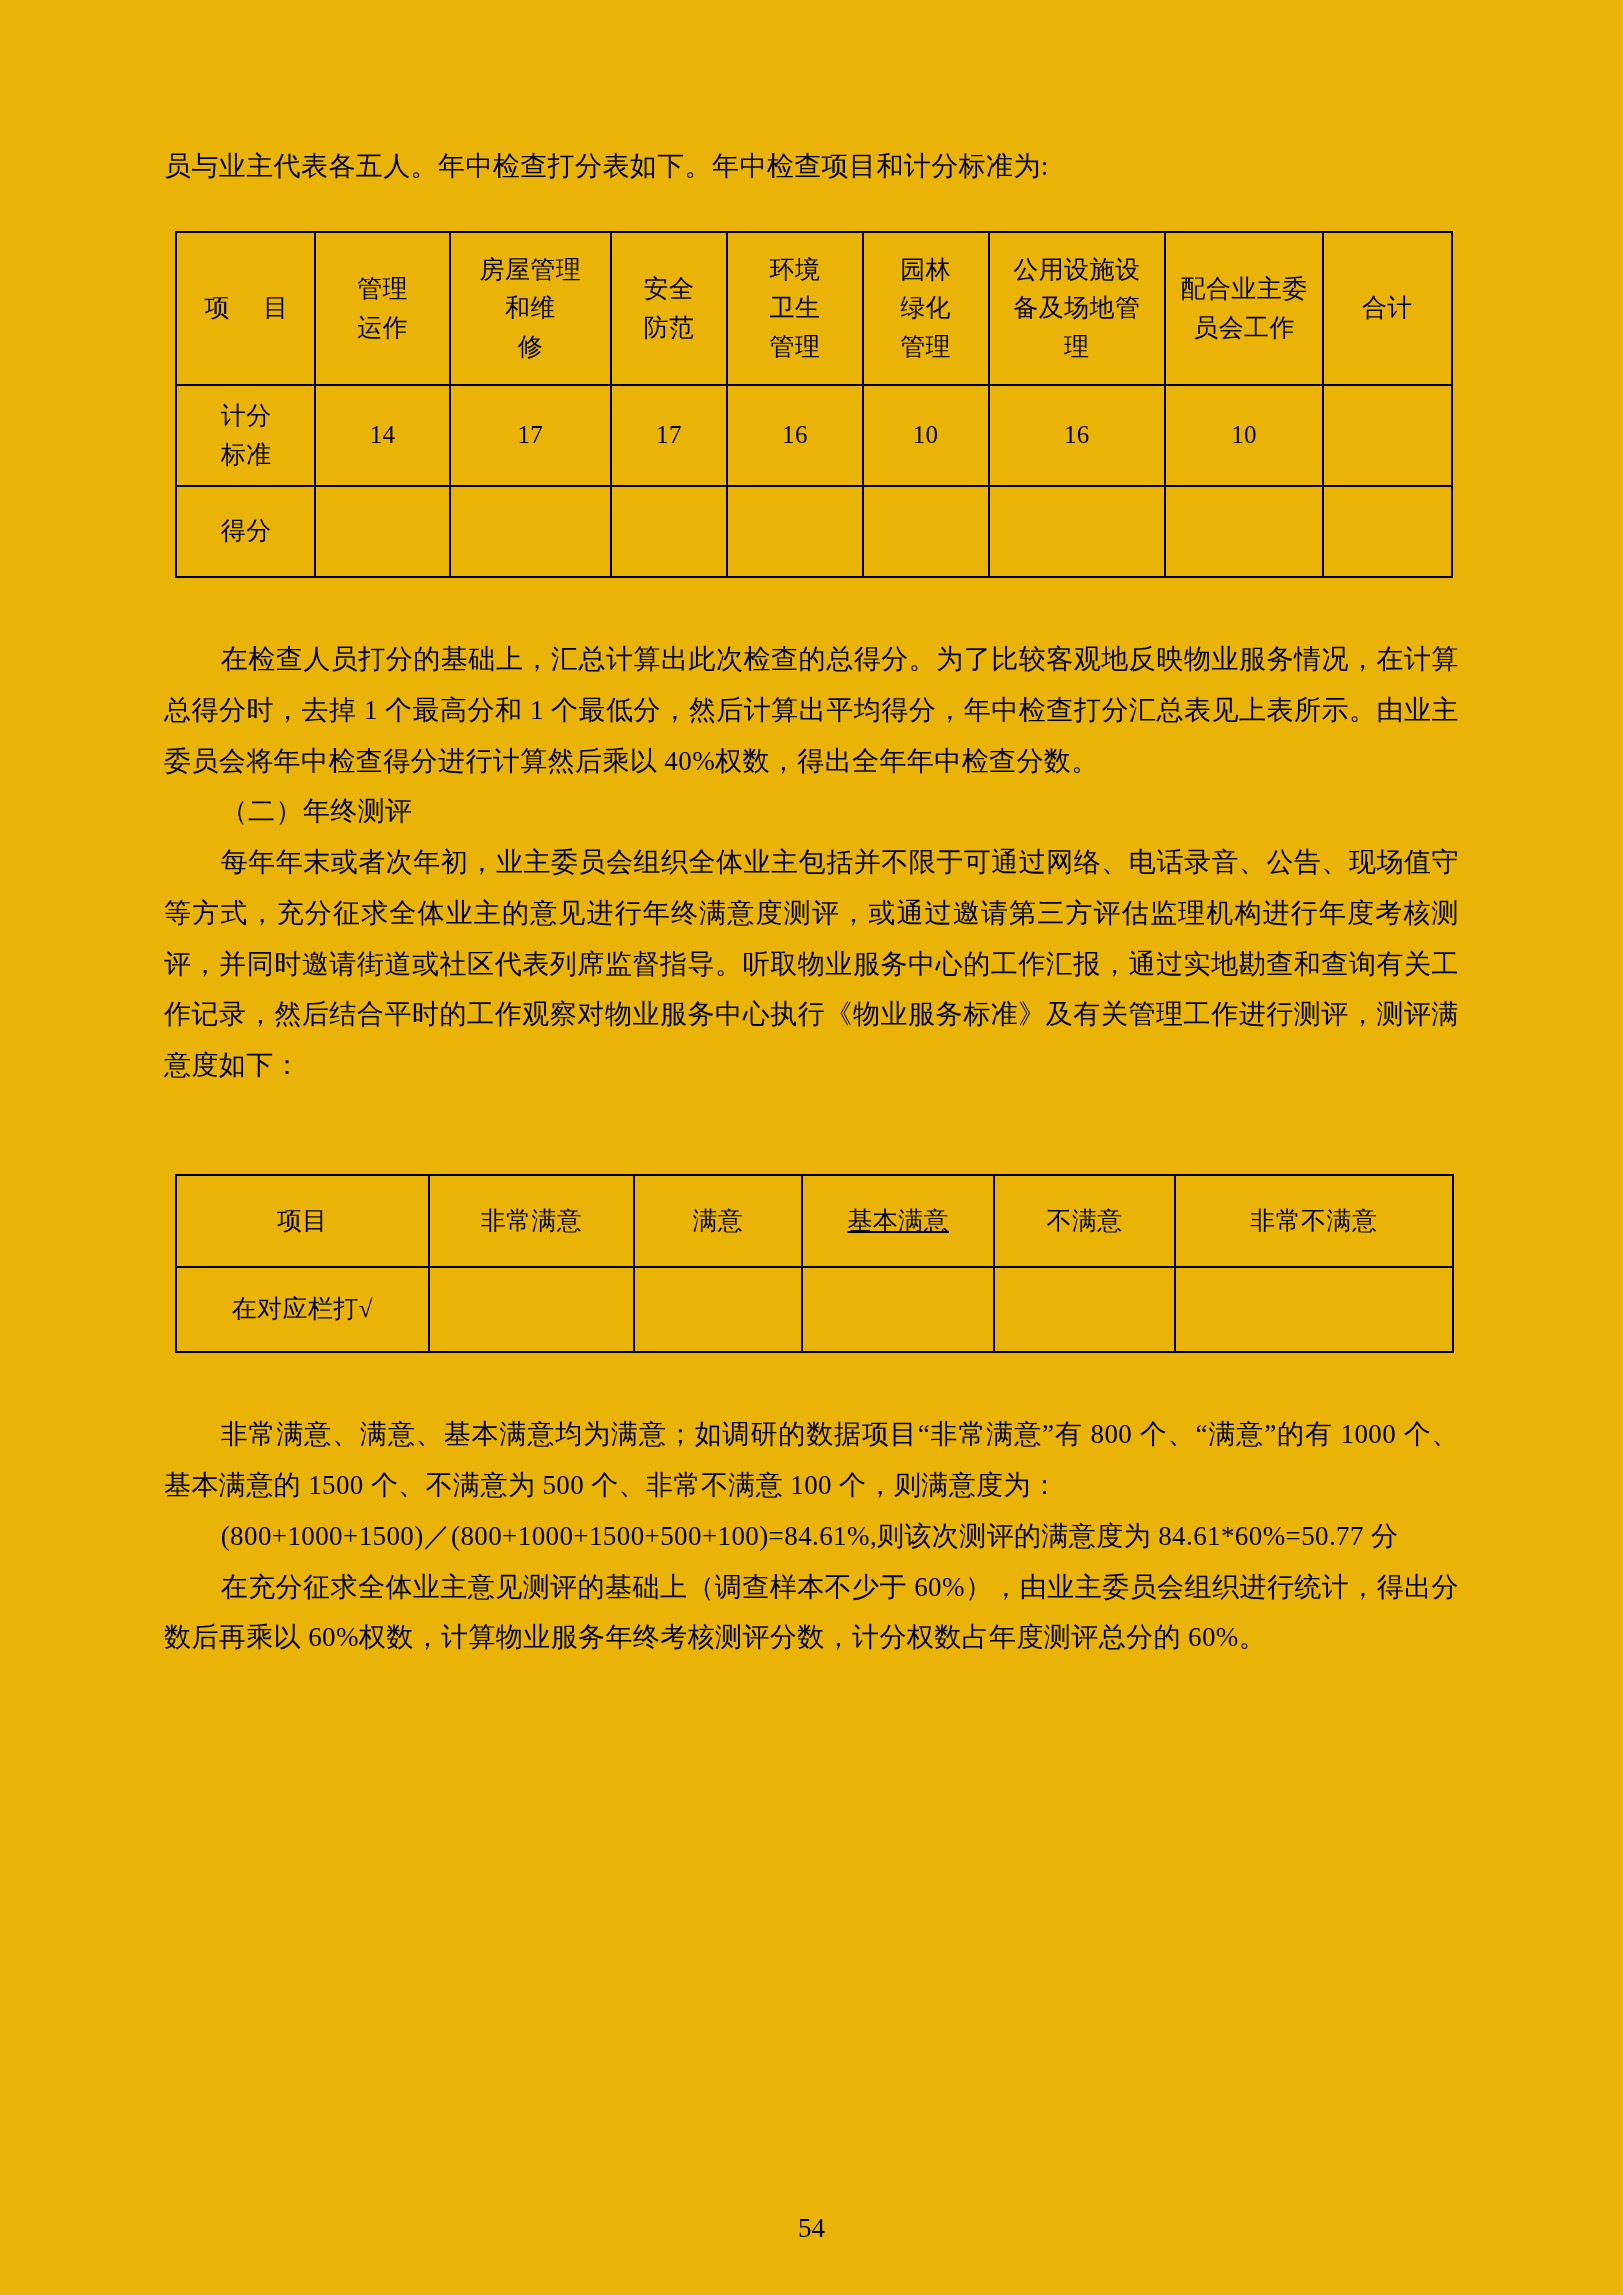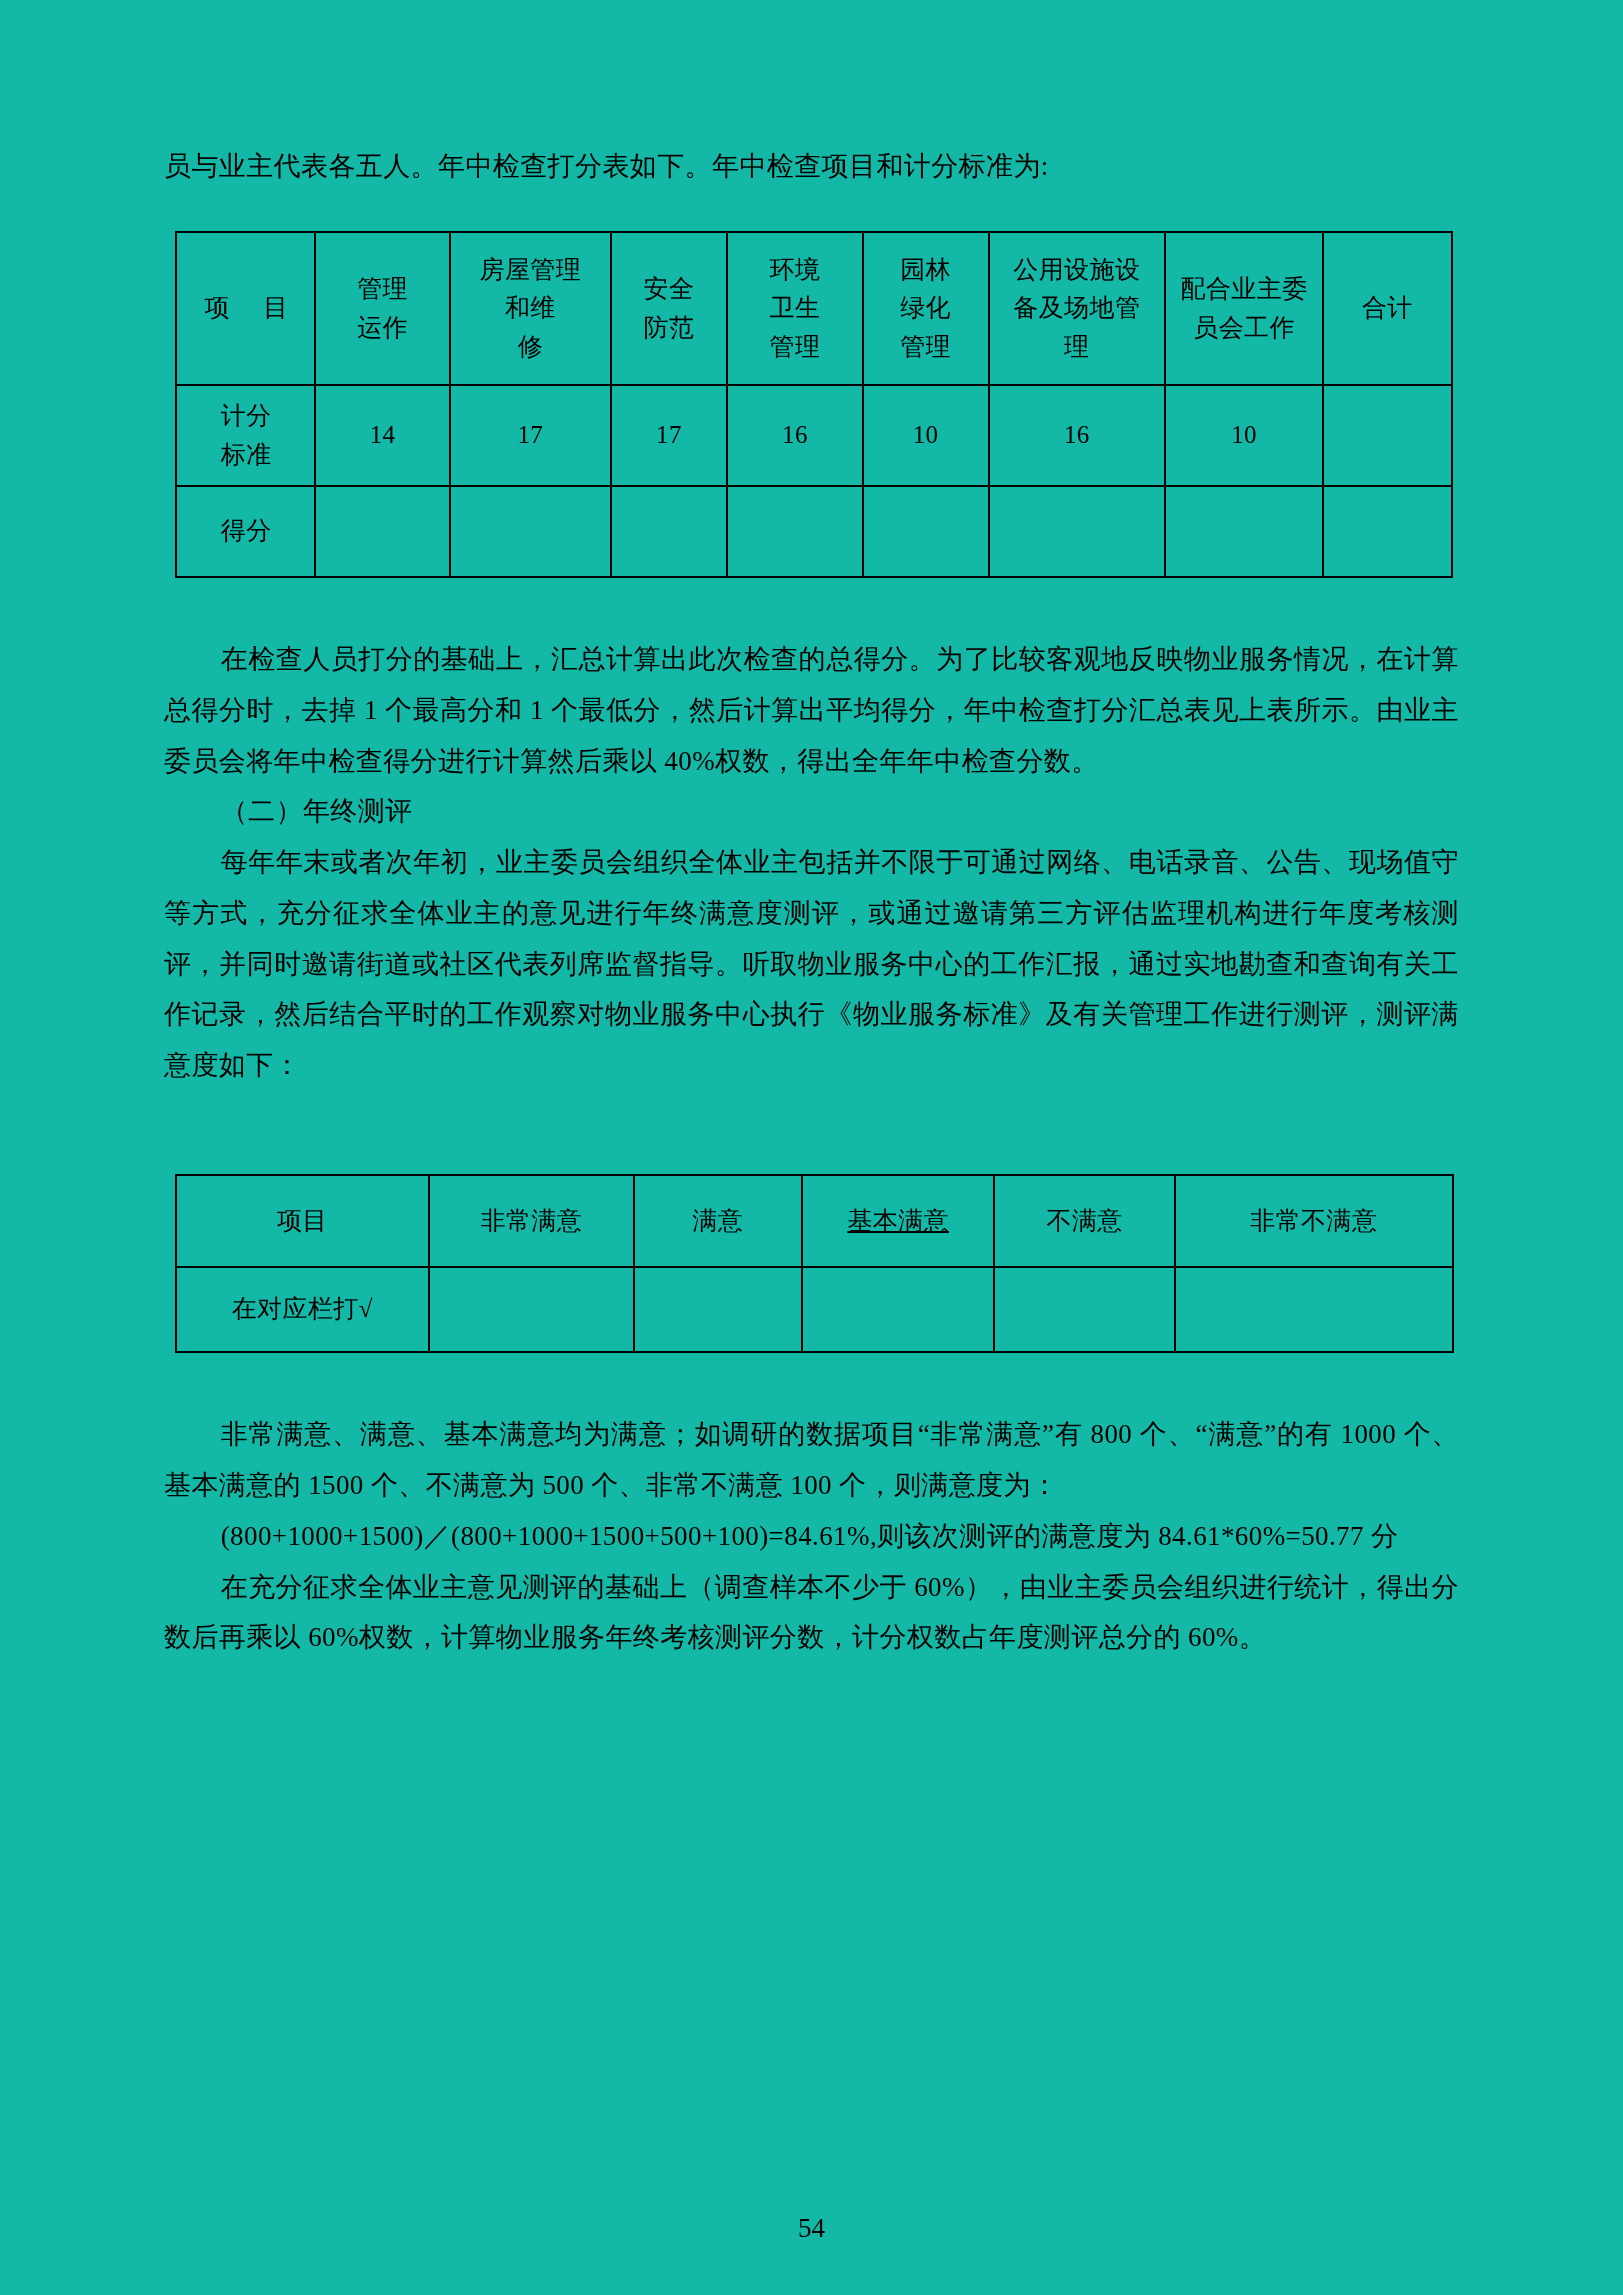--- a/index.html
+++ b/index.html
@@ -8,21 +8,21 @@
     background: #ffffff;
   }
   body {
     font-family: "Liberation Serif", "DejaVu Serif", serif;
     color: #000000;
   }
   .page {
     position: relative;
     width: 1623px;
     height: 2295px;
-    background: #14b8a6;
+    background: #eab308;
     box-sizing: border-box;
     padding: 141px 164px 79px 164px;
     overflow: hidden;
   }
   .doc-body {
     font-size: 27px;
     line-height: 1.88;
     letter-spacing: 0.4px;
     text-align: justify;
     text-justify: inter-ideograph;

